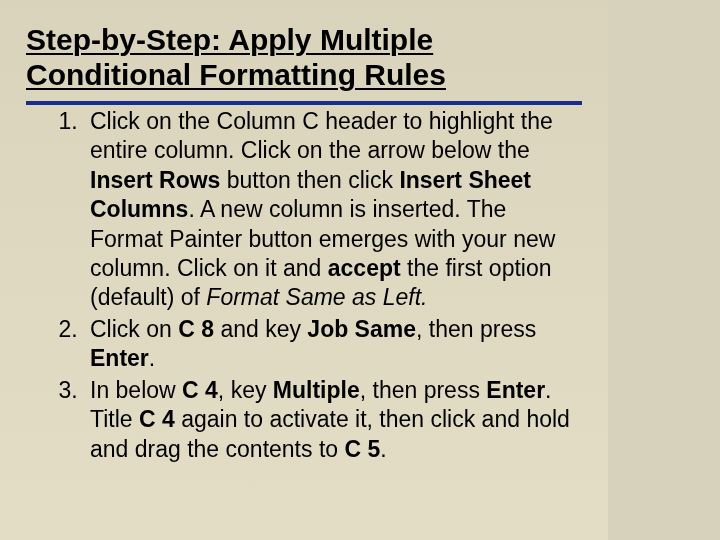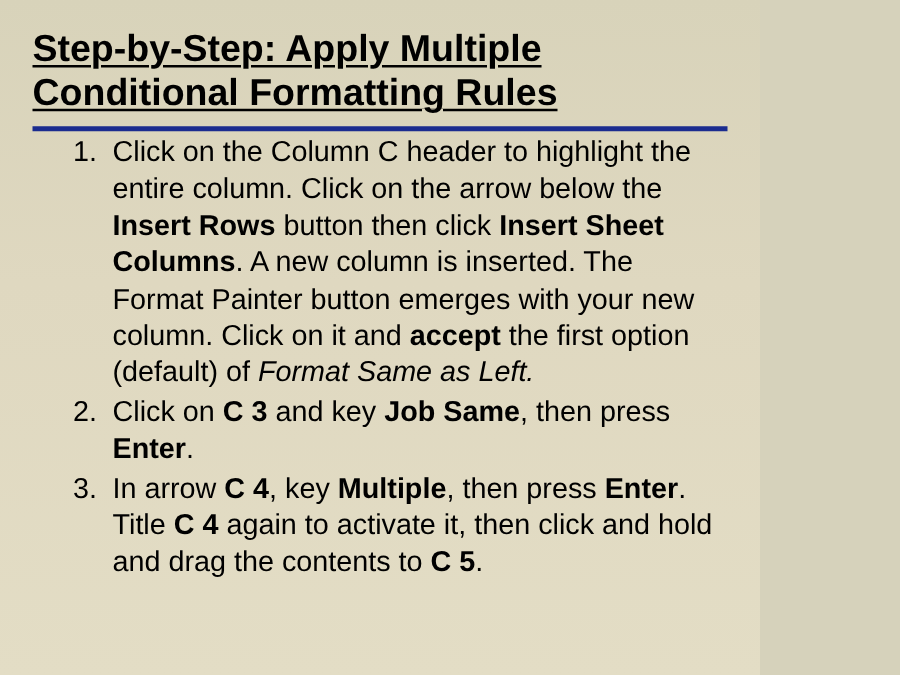--- a/index.html
+++ b/index.html
@@ -60,19 +60,19 @@
 
 <div class="slide">
 
   <h1 class="title">Step-by-Step: Apply Multiple Conditional Formatting Rules</h1>
 
 
   <ol class="steps">
 
     <li><span>Click on the Column C header to highlight the entire column. Click on the arrow below the </span><span class="b">Insert Rows</span><span> button then click </span><span class="b">Insert Sheet Columns</span><span>. A new column is inserted. The Format Painter button emerges with your new column. Click on it and </span><span class="b">accept</span><span> the first option (default) of </span><span class="i">Format Same as Left.</span><span></span></li>
 
-    <li><span>Click on </span><span class="b">C 3</span><span> and key </span><span class="b">Job Same</span><span>, then press </span><span class="b">Enter</span><span>.</span></li>
+    <li><span>Click on </span><span class="b">C 8</span><span> and key </span><span class="b">Job Same</span><span>, then press </span><span class="b">Enter</span><span>.</span></li>
 
-    <li><span>In arrow </span><span class="b">C 4</span><span>, key </span><span class="b">Multiple</span><span>, then press </span><span class="b">Enter</span><span>. Title </span><span class="b">C 4</span><span> again to activate it, then click and hold and drag the contents to </span><span class="b">C 5</span><span>.</span></li>
+    <li><span>In below </span><span class="b">C 4</span><span>, key </span><span class="b">Multiple</span><span>, then press </span><span class="b">Enter</span><span>. Title </span><span class="b">C 4</span><span> again to activate it, then click and hold and drag the contents to </span><span class="b">C 5</span><span>.</span></li>
 
   </ol>
 
 </div>
 
 </body></html>

